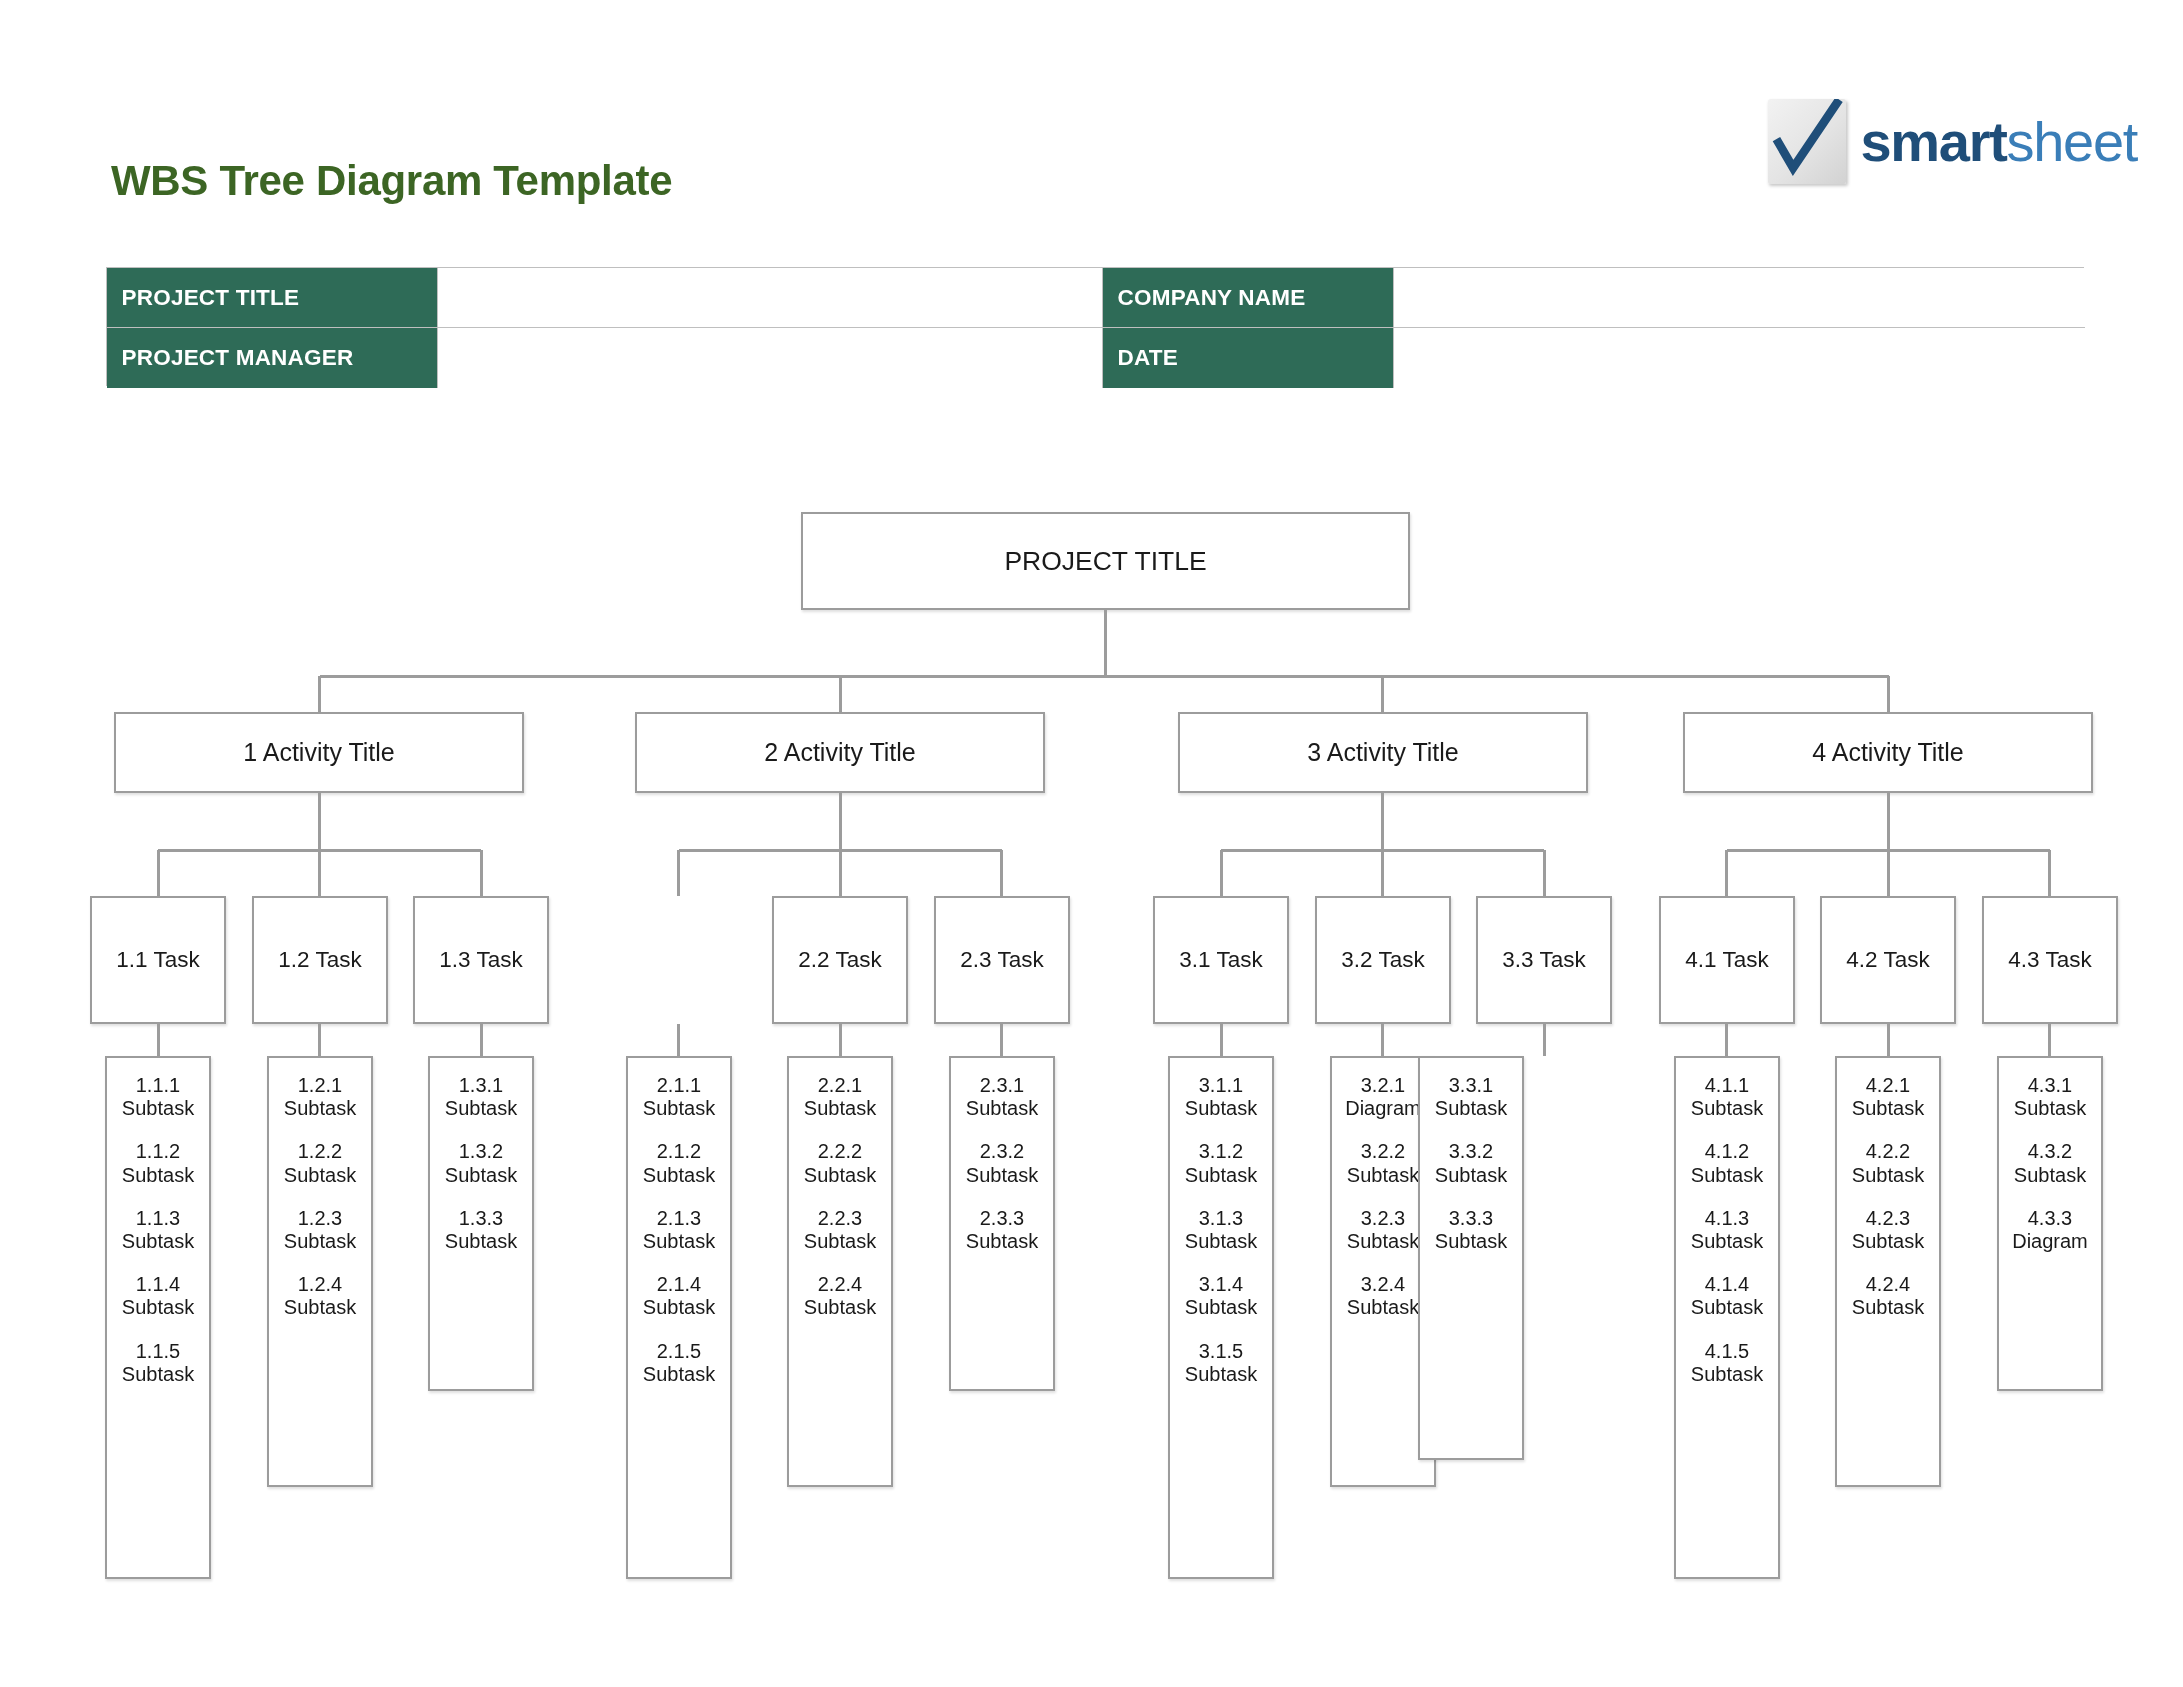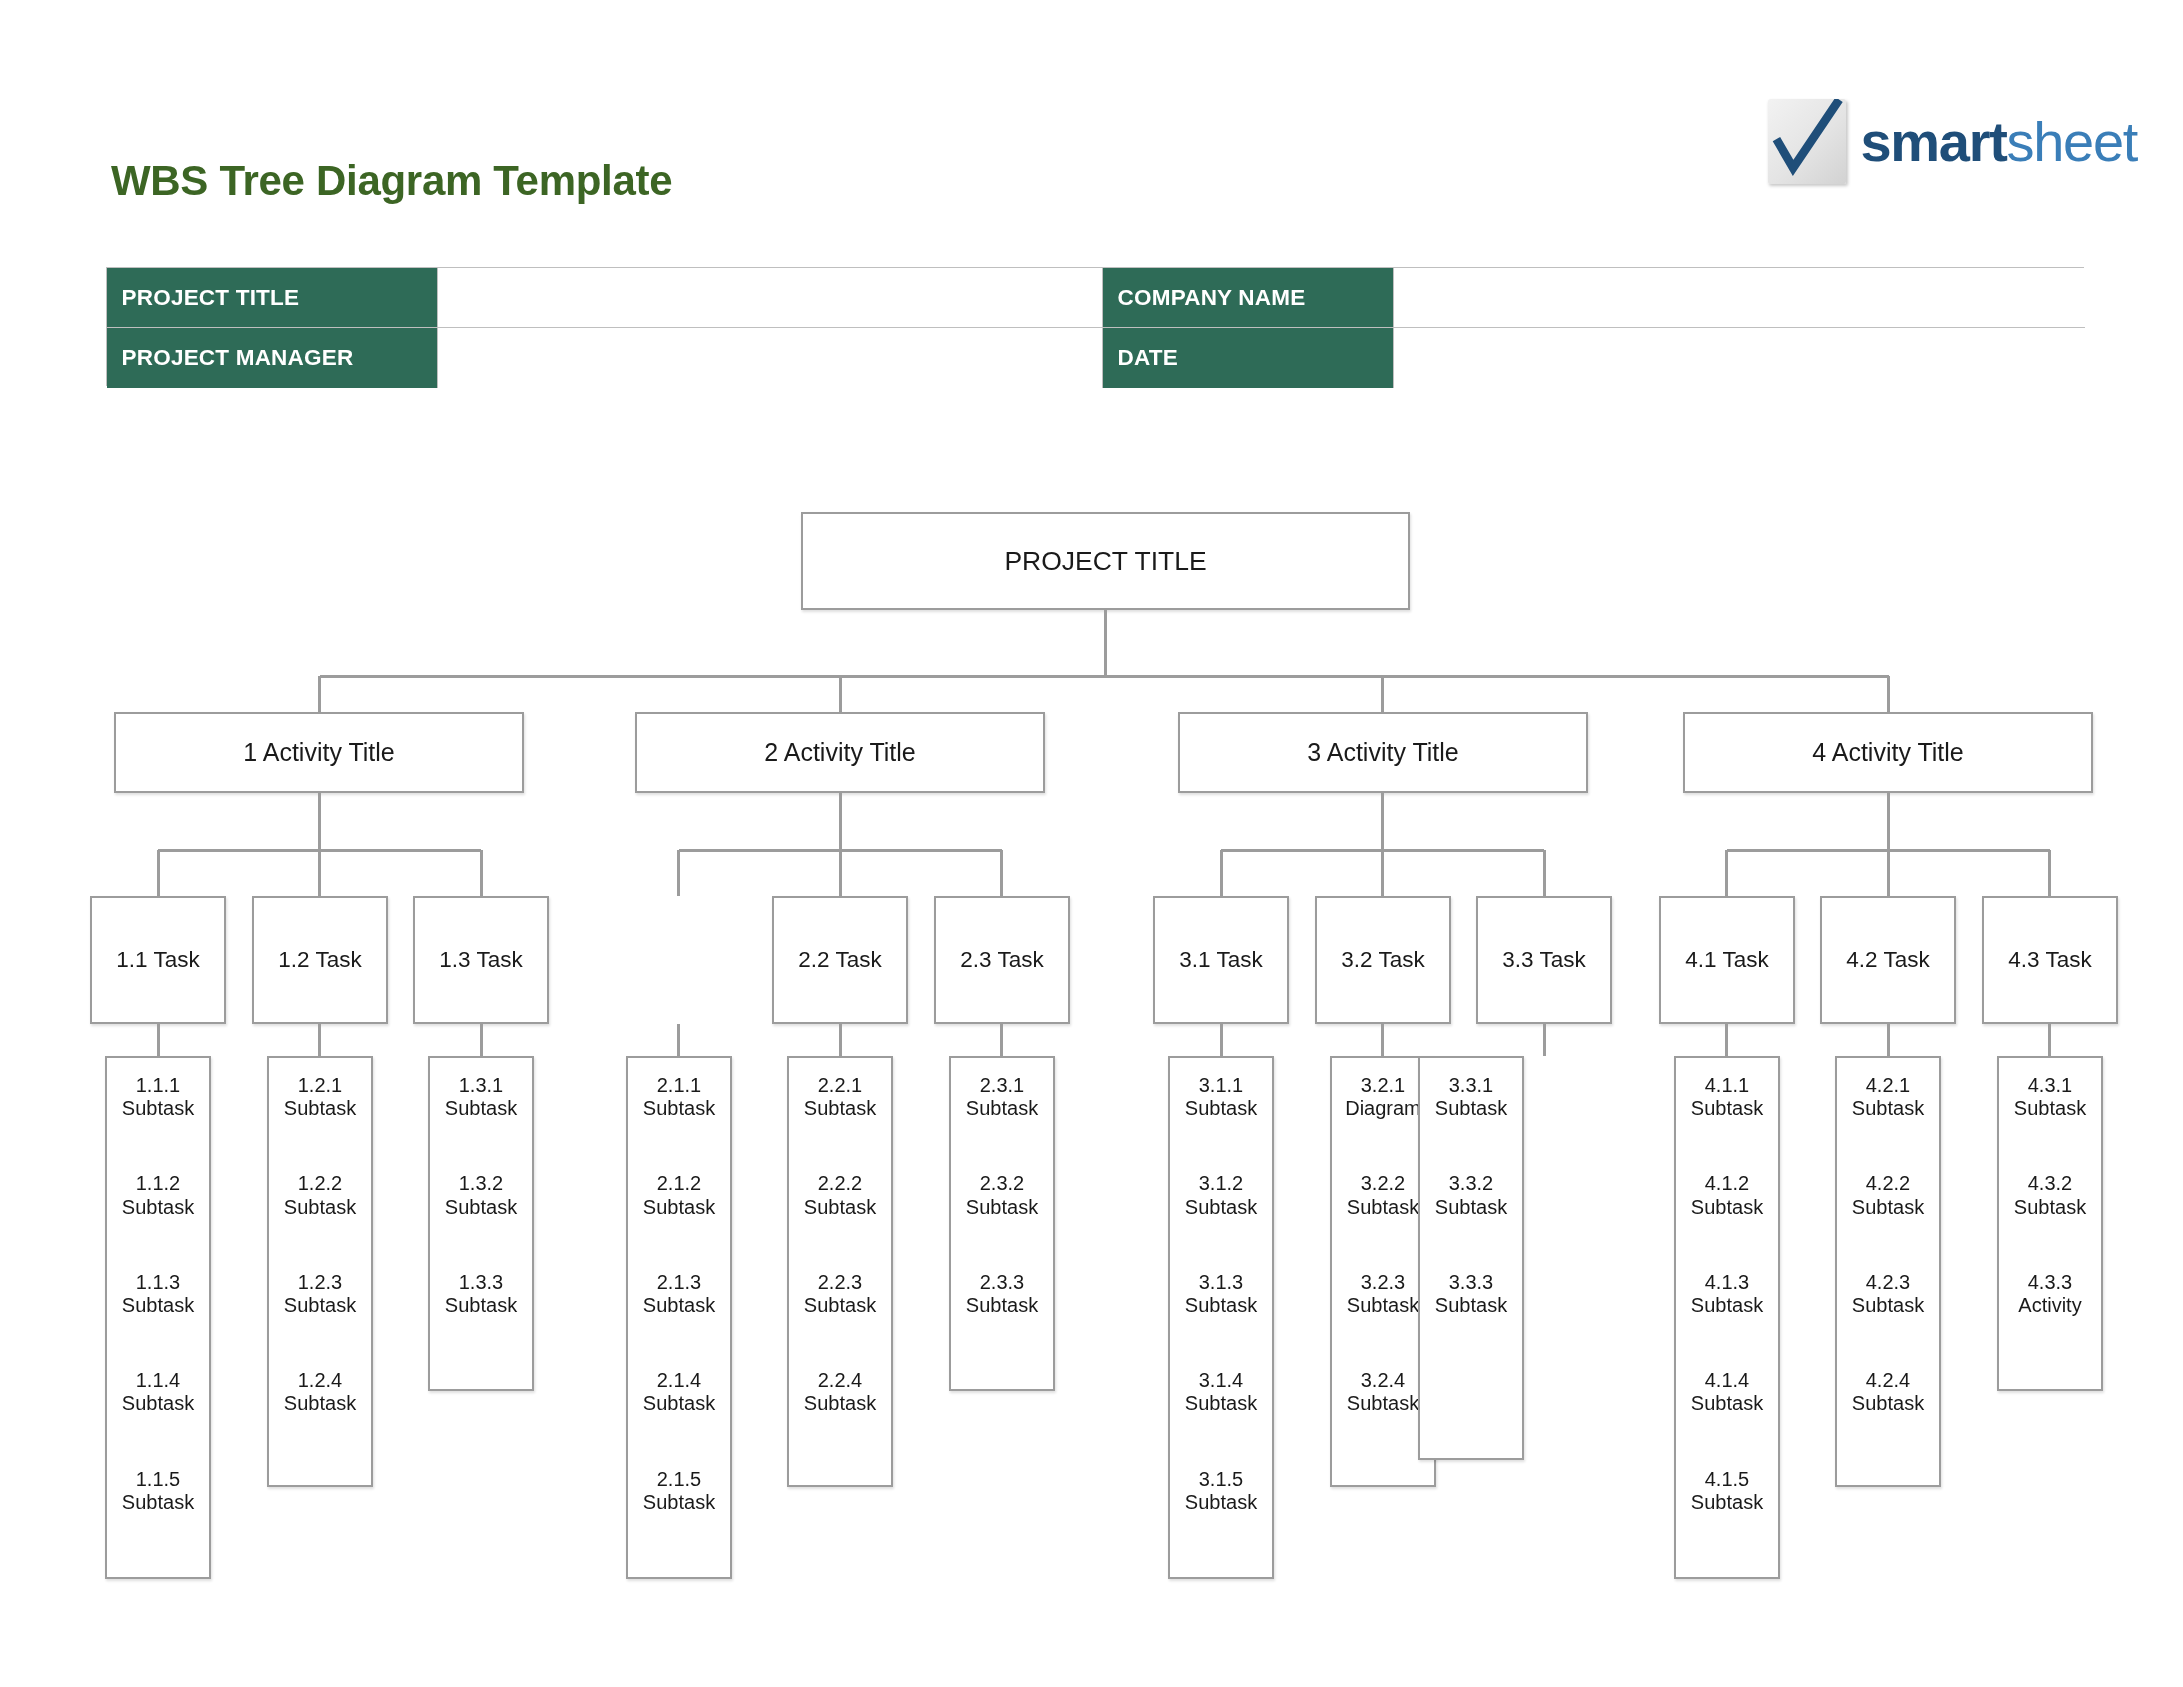--- a/index.html
+++ b/index.html
@@ -127,21 +127,20 @@
     justify-content: center;
     font-size: 20px;
     padding-top: 16px;
     line-height: 1.16;
   }
   .subtask-list {
     display: flex;
     flex-direction: column;
     align-items: center;
     width: 100%;
-    gap: 32px;
   }
   .subtask-item {
     text-align: center;
     margin-bottom: 20px;
     white-space: pre-line;
   }
   .subtask-item:last-child { margin-bottom: 0; }
 
   .conn {
     position: absolute;
@@ -366,17 +365,17 @@
     <div class="conn conn-v" style="left: 2048px; top: 850px; height: 46px;"></div>
     <div class="node task" style="left: 1982px; top: 896px; width: 136px; height: 128px;">4.3 Task</div>
     <div class="conn conn-v" style="left: 2048px; top: 1024px; height: 32px;"></div>
     <div class="node subtask-box" style="left: 1997px; top: 1056px; width: 106px; height: 335px;">
       <div class="subtask-list">
         <div class="subtask-item">4.3.1
 Subtask</div>
         <div class="subtask-item">4.3.2
 Subtask</div>
         <div class="subtask-item">4.3.3
-Activity</div>
+Diagram</div>
       </div>
     </div>
   </div>
 
 
 </body></html>

